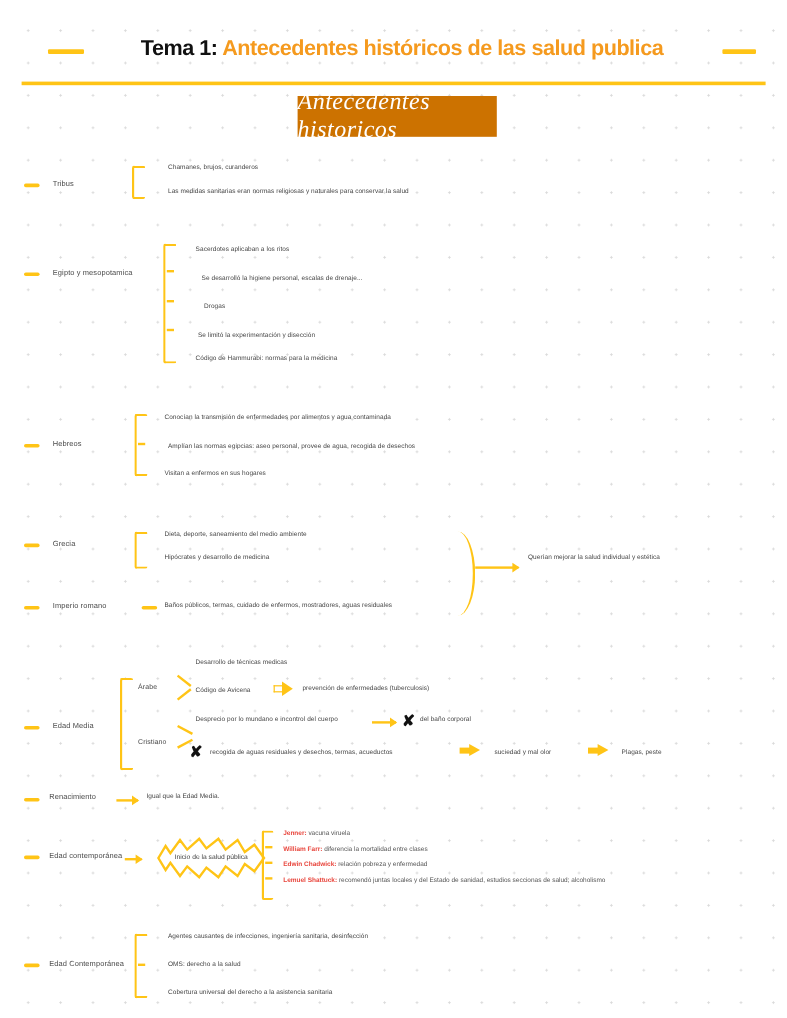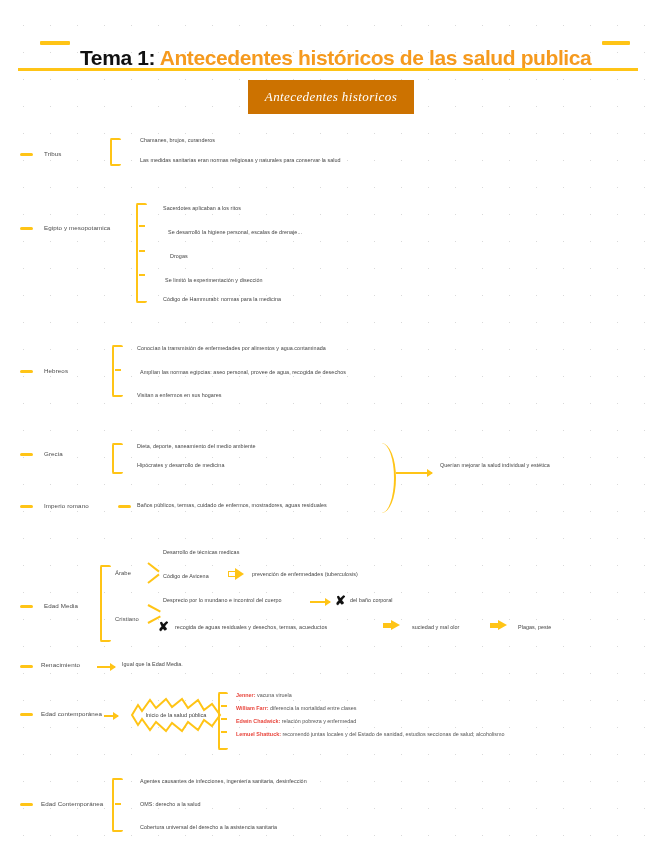--- a/index.html
+++ b/index.html
@@ -17,36 +17,36 @@
     background-image:radial-gradient(#d9d9d9 0.8px, transparent 0.9px);
     background-size:27px 27px;
     background-position:10px 12px;
   }
   
   #header{position:absolute;left:0;top:14px;width:656px;height:46px;}
   .hdash{position:absolute;top:27px;height:4px;background:#FFC416;border-radius:1px;}
   .hdash.left{left:40px;width:30px;}
   .hdash.right{right:26px;width:28px;}
   #title{
-    position:absolute;left:80px;top:32px;width:510px;
+    position:absolute;left:80px;top:16px;width:510px;
     text-align:center;
-    font-size:21px;font-weight:bold;letter-spacing:-0.4px;
+    font-size:18px;font-weight:bold;letter-spacing:-0.4px;
     white-space:nowrap;
   }
   #title .t1{color:#111111;}
   #title .t2{color:#F59A1E;}
   #rule{position:absolute;left:18px;top:68px;width:620px;height:2.5px;background:#FFC416;}
   #banner{
     position:absolute;left:248px;top:80px;width:166px;height:34px;
     background:#CC7200;
     display:flex;align-items:center;justify-content:center;
   }
   #banner span{
     color:#ffffff;font-family:"Liberation Serif",serif;
-    font-style:italic;font-size:13px;letter-spacing:0.4px;
+    font-style:italic;font-size:20px;letter-spacing:0.4px;
   }
   
   .dash{position:absolute;width:13px;height:3px;background:#FFC416;border-radius:2px;}
   .cat{
     position:absolute;font-size:6.2px;color:#4a4a4a;white-space:nowrap;
     letter-spacing:0.1px;
   }
   .item{
     position:absolute;font-size:5.4px;color:#444444;white-space:nowrap;
     letter-spacing:0.05px;

